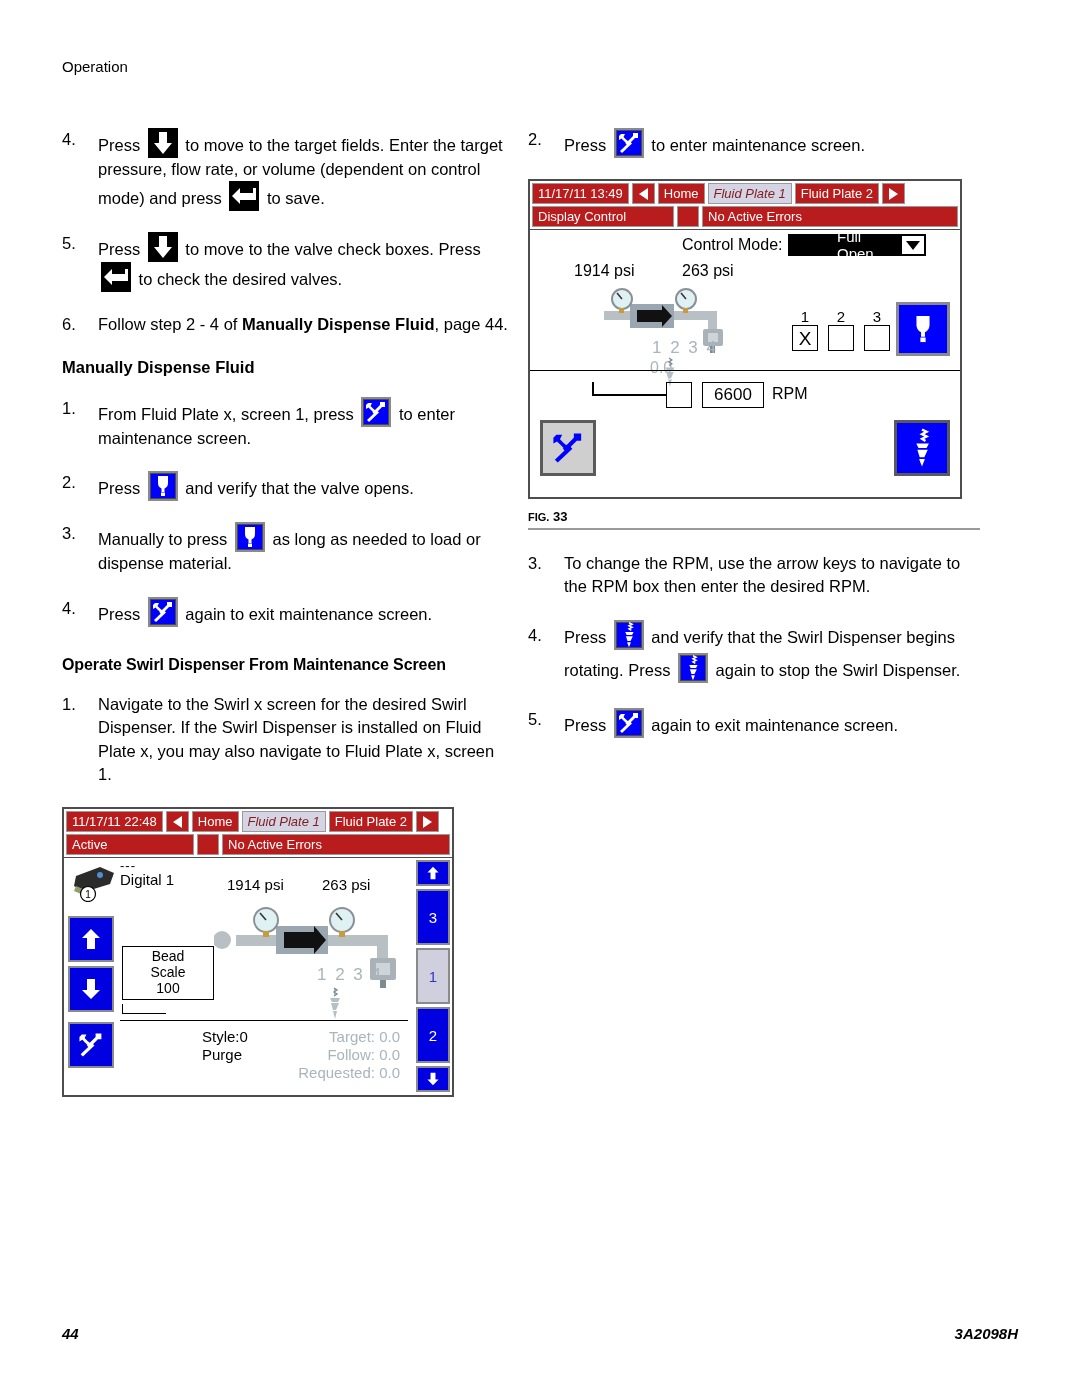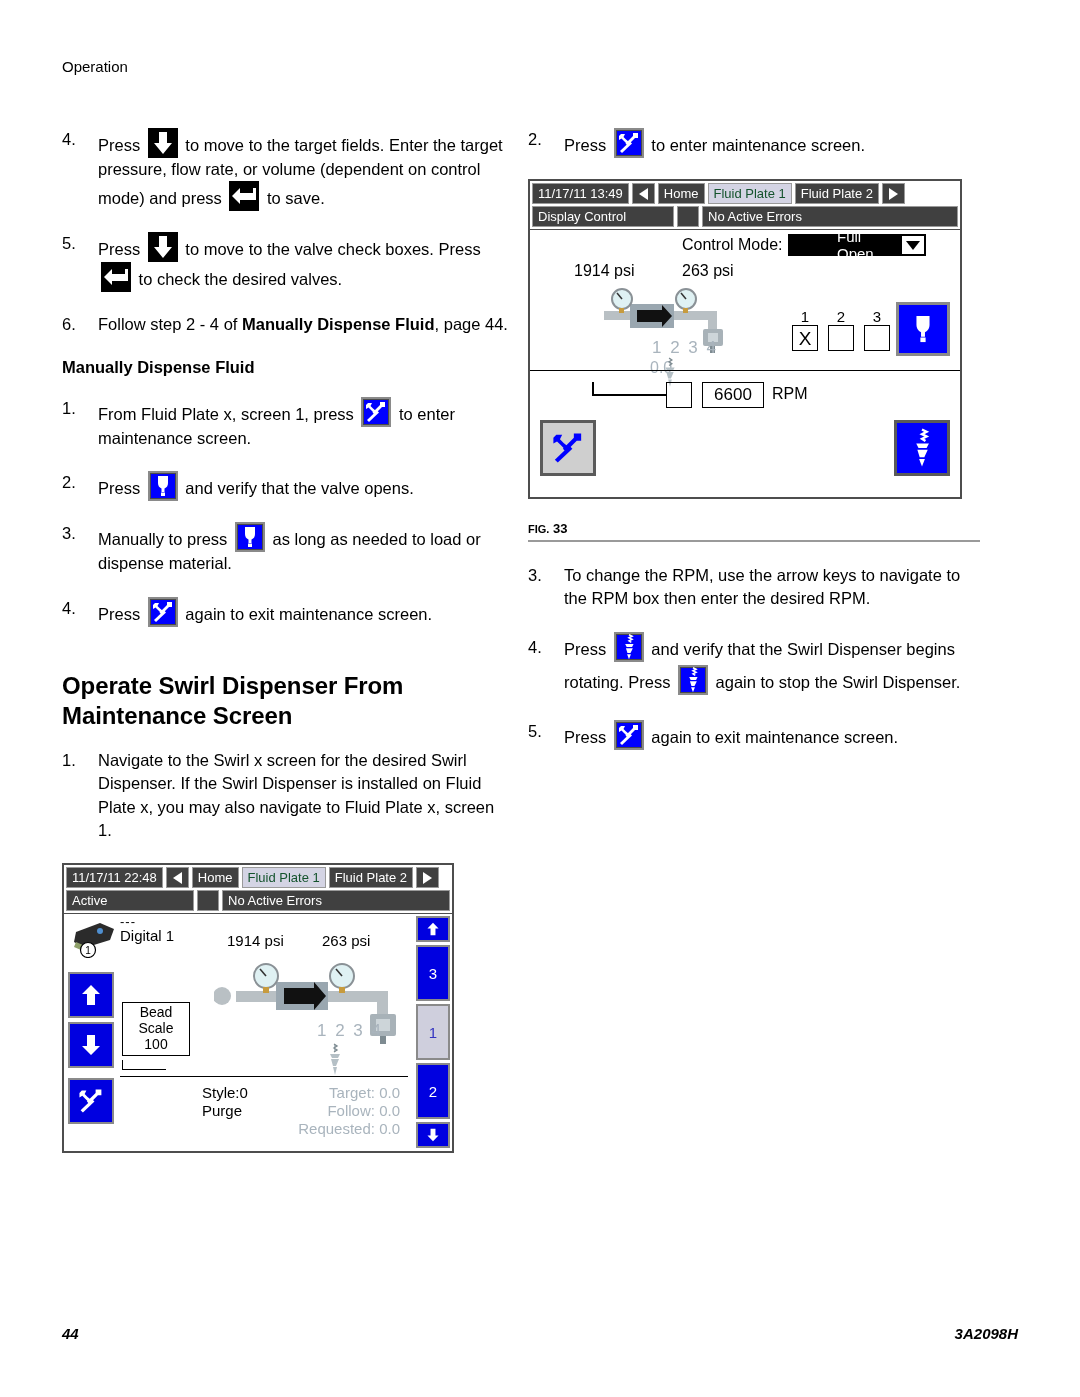--- a/index.html
+++ b/index.html
@@ -22,22 +22,22 @@
 
   .col-left  { position: absolute; left: 62px;  top: 128px; width: 448px; }
   .col-right { position: absolute; left: 528px; top: 128px; width: 452px; }
 
   
   .step { display: flex; margin-bottom: 21px; line-height: 1.42; font-size: 16.5px; }
   .step .num { width: 36px; flex: none; }
   .step .body { flex: 1; }
 
   h2.section {
-    font-size: 24px; font-weight: bold; line-height: 1.25;
-    margin: 44px 0 18px 0; letter-spacing: -0.1px;
+    font-size: 16px; font-weight: bold; line-height: 1.25;
+    margin: 28px 0 18px 0; letter-spacing: -0.1px;
   }
   .subhead { font-size: 16.5px; font-weight: bold; margin: 0 0 20px 0; }
   b { font-weight: bold; }
 
   
   .ico {
     display: inline-block; vertical-align: -7px;
     width: 30px; height: 30px; margin: 0 3px;
     position: relative;
   }
@@ -51,27 +51,27 @@
 
   
   .hmi {
     border: 2px solid #4d4d4d;
     background: #ffffff;
     position: relative;
     font-family: "Liberation Sans", sans-serif;
   }
   .hmi .bar { display: flex; align-items: stretch; padding: 2px; gap: 3px; }
   .hmi .cell {
-    background: #404040; color: #ffffff;
+    background: #b91c1c; color: #ffffff;
     border: 1px solid #9a9a9a;
     font-size: 13px; line-height: 1;
     display: flex; align-items: center; justify-content: center;
     padding: 3px 5px; white-space: nowrap;
   }
-  .hmi .cell.sel { background: #d4d4e4; color: #14532d; }
+  .hmi .cell.sel { background: #d4d4e4; color: #7f1d1d; font-style: italic; }
   .hmi .cell.arrow { padding: 3px 6px; }
   .hmi .cell.grow { flex: 1; justify-content: flex-start; }
   .hmi .cell.blank { width: 22px; }
   .hmi .statusbar { display: flex; padding: 0 2px 2px 2px; gap: 3px; }
 
   .hmi .screen { position: relative; }
 
   
   .tri-left, .tri-right, .tri-up, .tri-down {
     width: 0; height: 0; display: inline-block;
@@ -83,21 +83,21 @@
   .sidebtn {
     background: #0000e0; color: #ffffff;
     border: 2px solid #8a8a8a;
     display: flex; align-items: center; justify-content: center;
     font-size: 15px;
   }
   .sidebtn.sel { background: #cfcfdd; color: #3434c0; }
   .dim { color: #a9b4bd; }
 
   
-  .figcap { margin-top: 20px; }
+  .figcap { margin-top: 8px; }
   .figcap .lbl { font-size: 13px; font-weight: bold; }
   .figcap .lbl .small { font-size: 11px; }
   .figrule { border-top: 2px solid #9a9a9a; margin-top: 3px; width: 448px; }
   .figrule.r { width: 452px; }
 
   
   .footer { position: absolute; left: 62px; right: 62px; bottom: 52px; height: 20px; }
   .footer .pg  { position: absolute; left: 0;  font-size: 15px; font-style: italic; font-weight: bold; font-family: "Liberation Sans Narrow","Liberation Sans",sans-serif; }
   .footer .doc { position: absolute; right: 0; font-size: 15px; font-style: italic; font-weight: bold; font-family: "Liberation Sans Narrow","Liberation Sans",sans-serif; }
 </style>
@@ -259,21 +259,21 @@
             <svg width="30" height="30" viewBox="0 0 26 26">
                 <g fill="#fff">
                   <path d="M5 4 L9 4 L7.5 7 L10 9.5 L13 12 L11 14 L8 11 L5.5 8.5 L3 10 L3 6 Z"></path>
                   <path d="M17 3 L22 3 L22 8 L19 8 L11.5 15.5 L9.5 13.5 L17 6 Z"></path>
                   <path d="M4 21 L6 23 L16 13.5 L14 11.5 Z"></path>
                 </g>
               </svg>
           </div>
         </div>
 
-        <div style="position:absolute; left:58px; top:88px; width:68px; background:#fff; border:1.5px solid #000; text-align:center; font-size:14px; line-height:1.12; padding:2px 0 3px 0;">
+        <div style="position:absolute; left:58px; top:88px; width:92px; background:#fff; border:1.5px solid #000; text-align:center; font-size:14px; line-height:1.12; padding:2px 0 3px 0;">
           <div>Bead</div>
           <div>Scale</div>
           <div>100</div>
         </div>
         <div style="position:absolute; left:58px; top:146px; width:44px; height:10px; border-left:1.5px solid #000; border-bottom:1.5px solid #000;"></div>
 
         <div style="position:absolute; left:56px; right:44px; top:162px; border-top:1.5px solid #000;"></div>
 
         <div style="position:absolute; left:138px; top:170px; font-size:15px;">Style:0</div>
         <div style="position:absolute; left:138px; top:188px; font-size:15px;">Purge</div>

